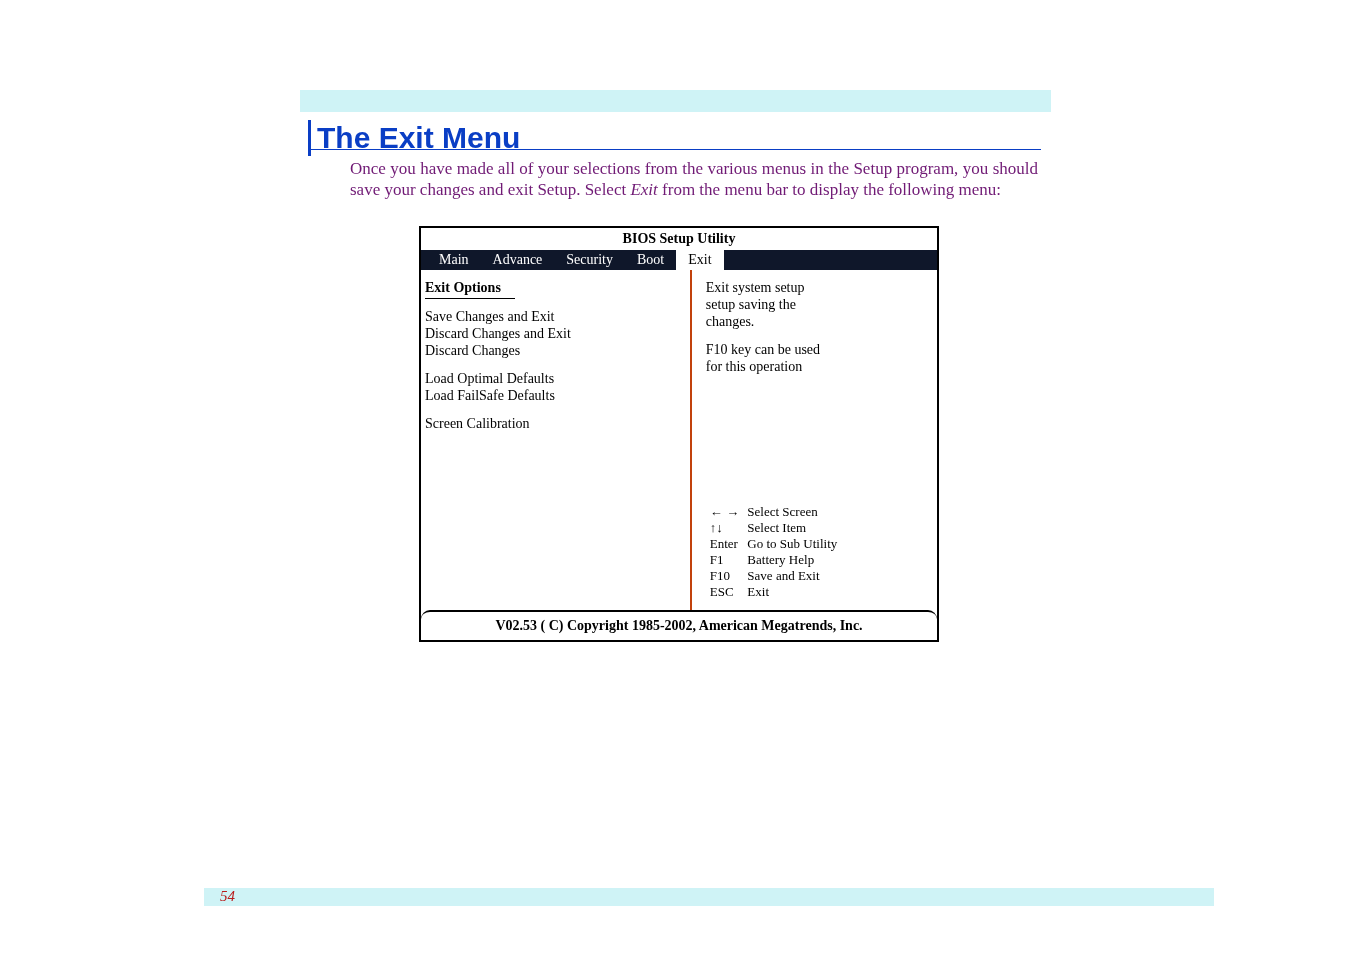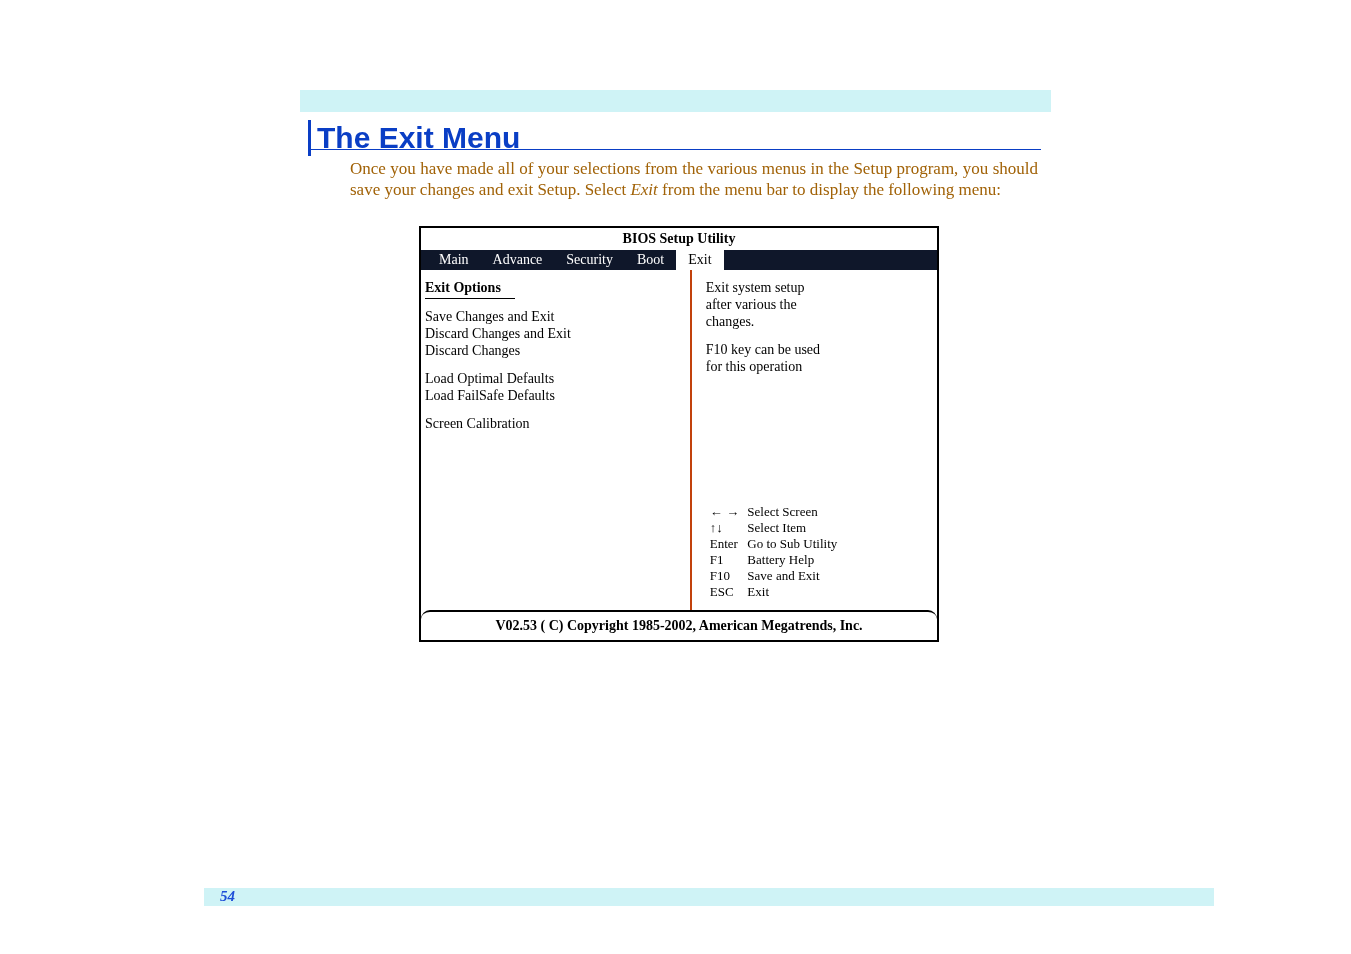--- a/index.html
+++ b/index.html
@@ -47,21 +47,21 @@
     top: 149px;
     height: 1px;
     background: #0a3ec5;
   }
   .body-text {
     position: absolute;
     left: 350px;
     right: 313px;
     top: 158px;
     font-size: 17px;
-    color: #a16207;
+    color: #701a75;
     text-align: justify;
     line-height: 1.25;
   }
   .body-text em { font-style: italic; }
 
   
   .bios {
     position: absolute;
     left: 419px;
     top: 226px;
@@ -146,23 +146,23 @@
     bottom: 48px;
     right: 137px;
     height: 18px;
     background: #cff3f6;
   }
   .page-number {
     position: absolute;
     left: 220px;
     bottom: 49px;
     font-size: 15px;
-    font-weight: bold;
+    font-weight: normal;
     font-style: italic;
-    color: #1d4ed8;
+    color: #b91c1c;
   }
 </style>
 </head>
 <body>
 <div class="page">
 
   <div class="top-band"></div>
 
   <div class="heading-wrap">
     <h2 class="heading">The Exit Menu</h2>
@@ -193,21 +193,21 @@
           <div class="group-gap"></div>
           <div>Load Optimal Defaults</div>
           <div>Load FailSafe Defaults</div>
           <div class="group-gap"></div>
           <div>Screen Calibration</div>
         </div>
       </div>
       <div class="bios-right">
         <div class="help-text">
           <div>Exit system setup</div>
-          <div>after various the</div>
+          <div>setup saving the</div>
           <div>changes.</div>
           <div style="height:10px"></div>
           <div>F10 key can be used</div>
           <div>for this operation</div>
         </div>
         <div class="nav-legend">
           <table>
             <tbody>
                 <tr>
               <td class="arrows">← →</td>

